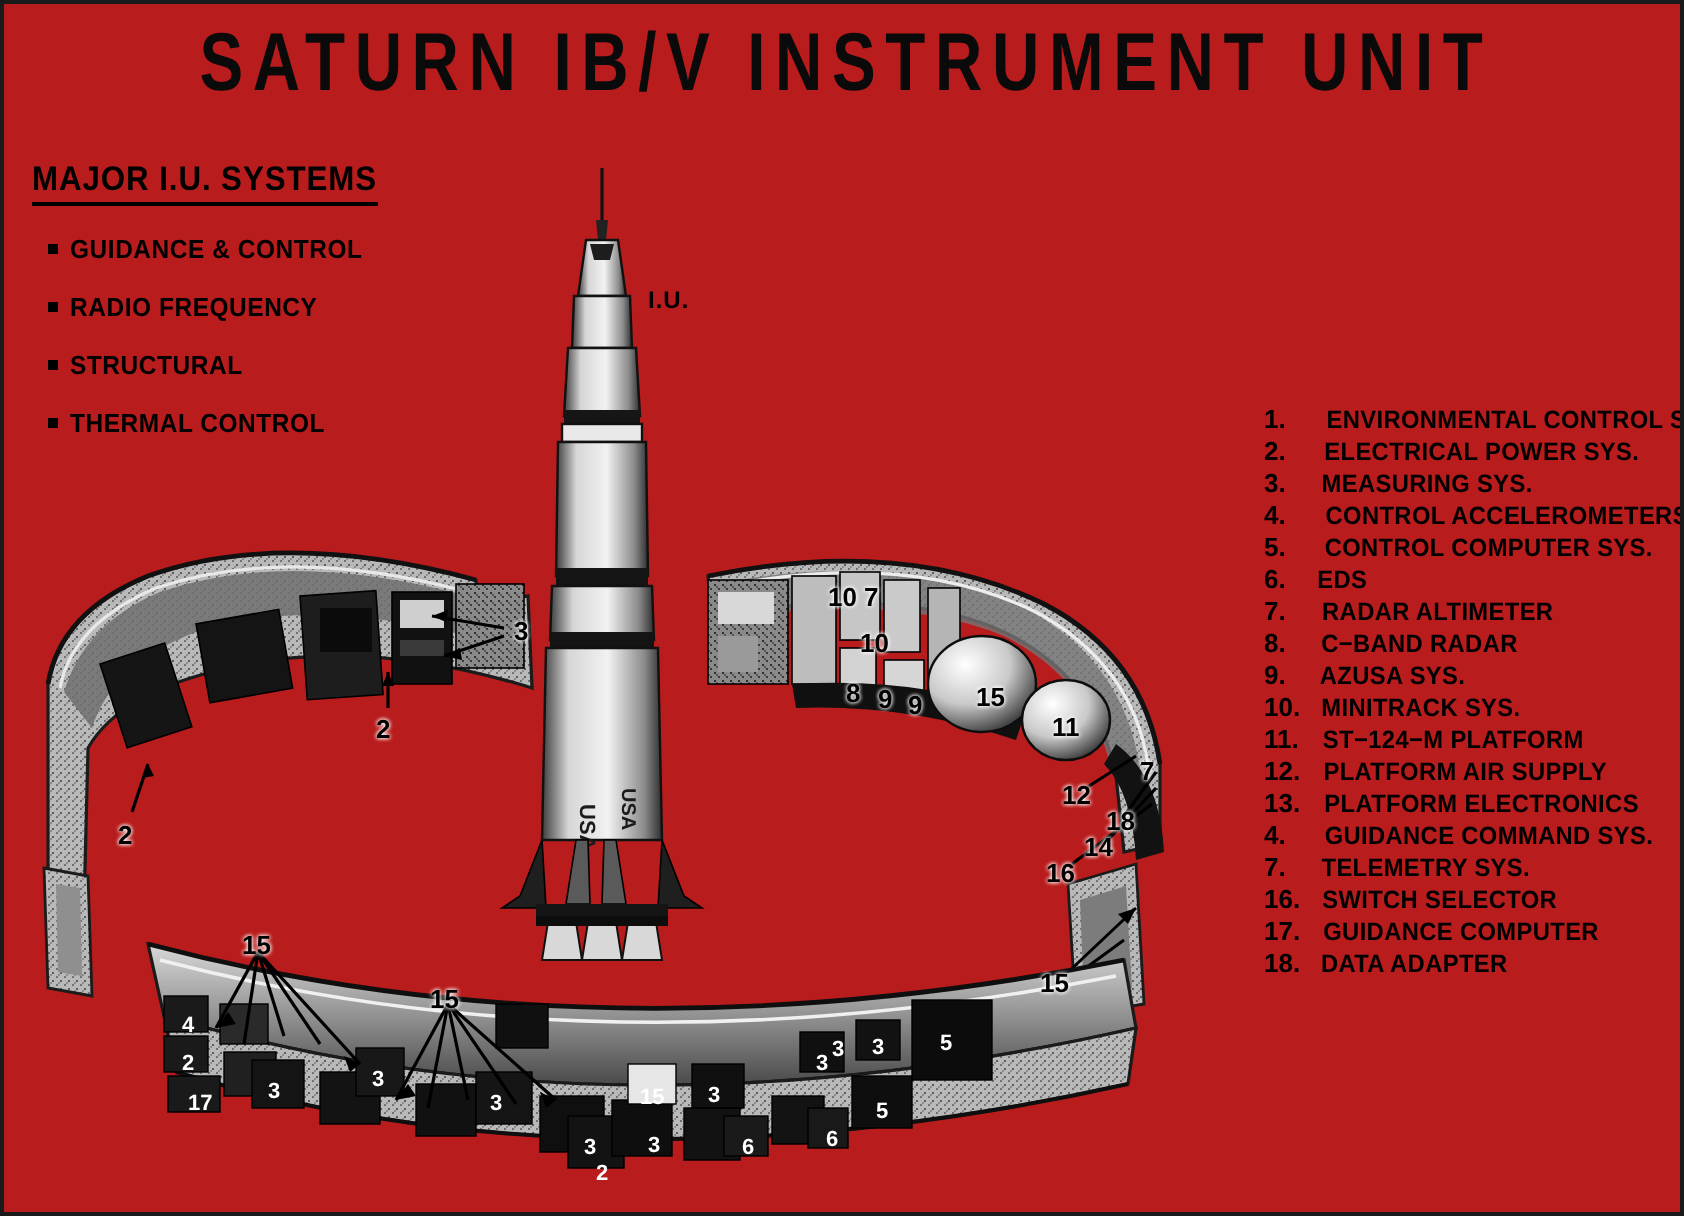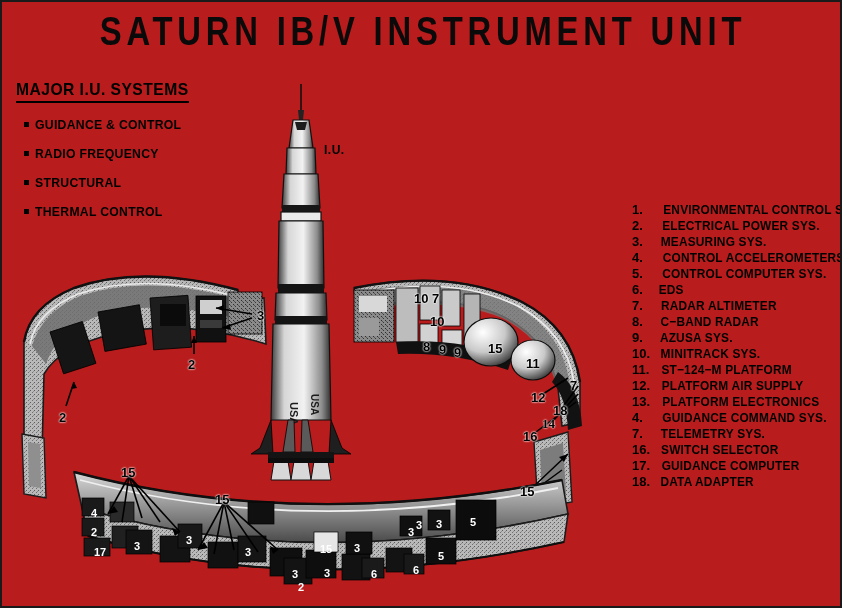--- a/index.html
+++ b/index.html
@@ -450,21 +450,21 @@
       <span class="callout" style="left: 430px; top: 290px;">7</span>
       <span class="callout" style="left: 428px; top: 313px;">10</span>
       <span class="callout" style="left: 421px; top: 338px;">8</span>
       <span class="callout" style="left: 437px; top: 341px;">9</span>
       <span class="callout" style="left: 452px; top: 344px;">9</span>
       <span class="callout" style="left: 486px; top: 340px;">15</span>
       <span class="callout" style="left: 524px; top: 355px;">11</span>
       <span class="callout" style="left: 568px; top: 377px;">7</span>
       <span class="callout" style="left: 529px; top: 389px;">12</span>
       <span class="callout" style="left: 551px; top: 402px;">18</span>
-      <span class="callout" style="left: 540px; top: 415px; font-family: Liberation Serif, serif;">14</span>
+      <span class="callout" style="left: 540px; top: 415px;">14</span>
       <span class="callout" style="left: 521px; top: 428px;">16</span>
       <span class="callout" style="left: 518px; top: 483px;">15</span>
       <span class="callout" style="left: 119px; top: 464px;">15</span>
       <span class="callout" style="left: 213px; top: 491px;">15</span>
       <span class="callout onblack small" style="left: 89px; top: 506px;">4</span>
       <span class="callout onblack small" style="left: 89px; top: 525px;">2</span>
       <span class="callout onblack small" style="left: 92px; top: 545px;">17</span>
       <span class="callout onblack small" style="left: 132px; top: 539px;">3</span>
       <span class="callout onblack small" style="left: 184px; top: 533px;">3</span>
       <span class="callout onblack small" style="left: 243px; top: 545px;">3</span>

